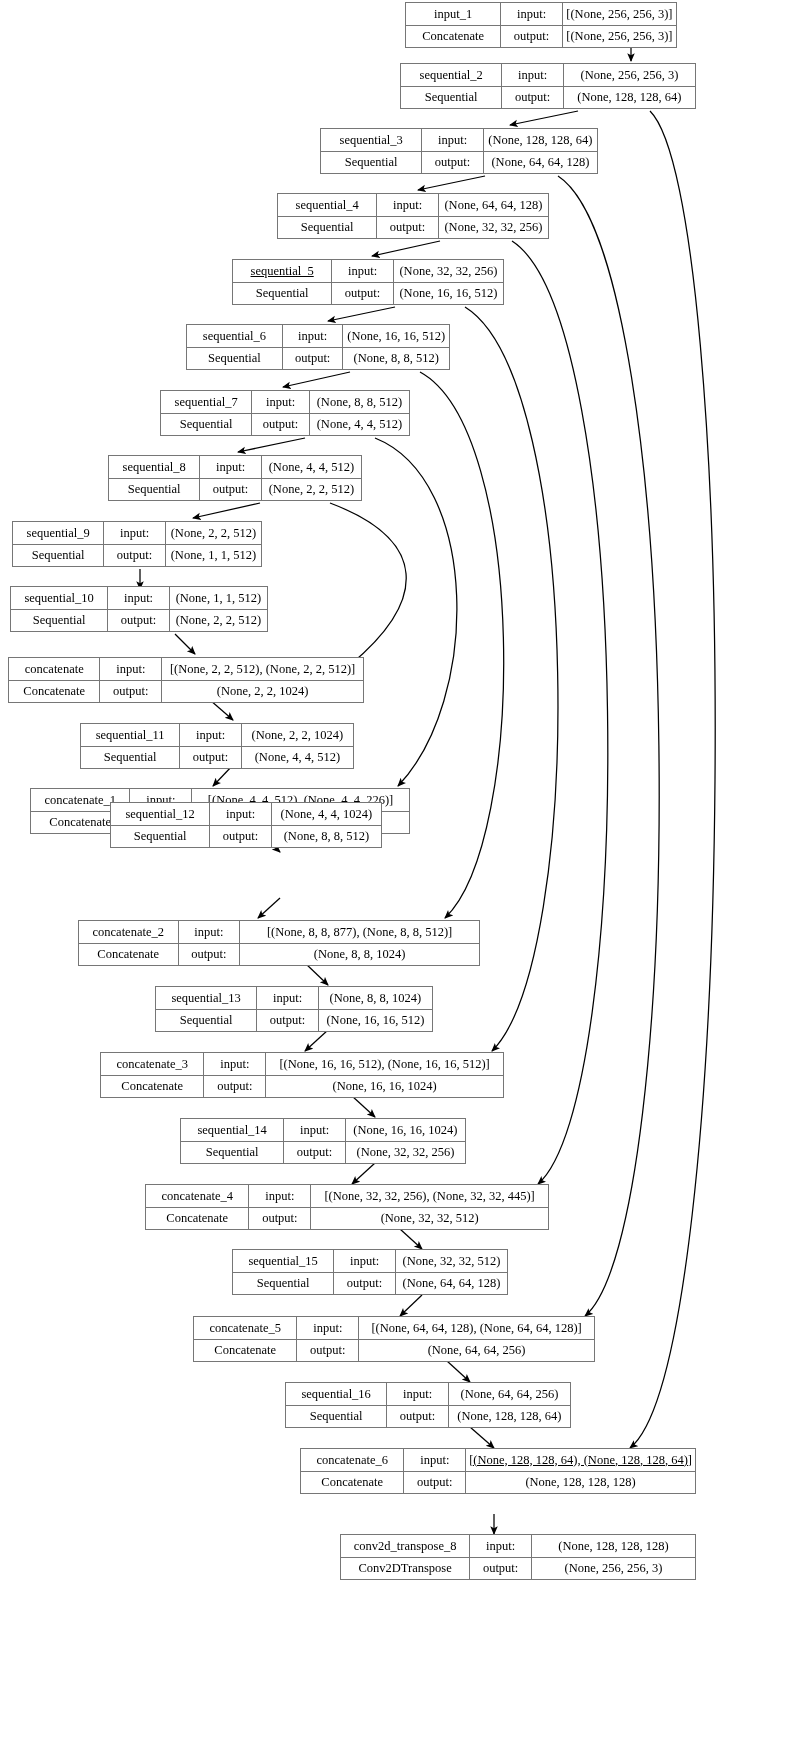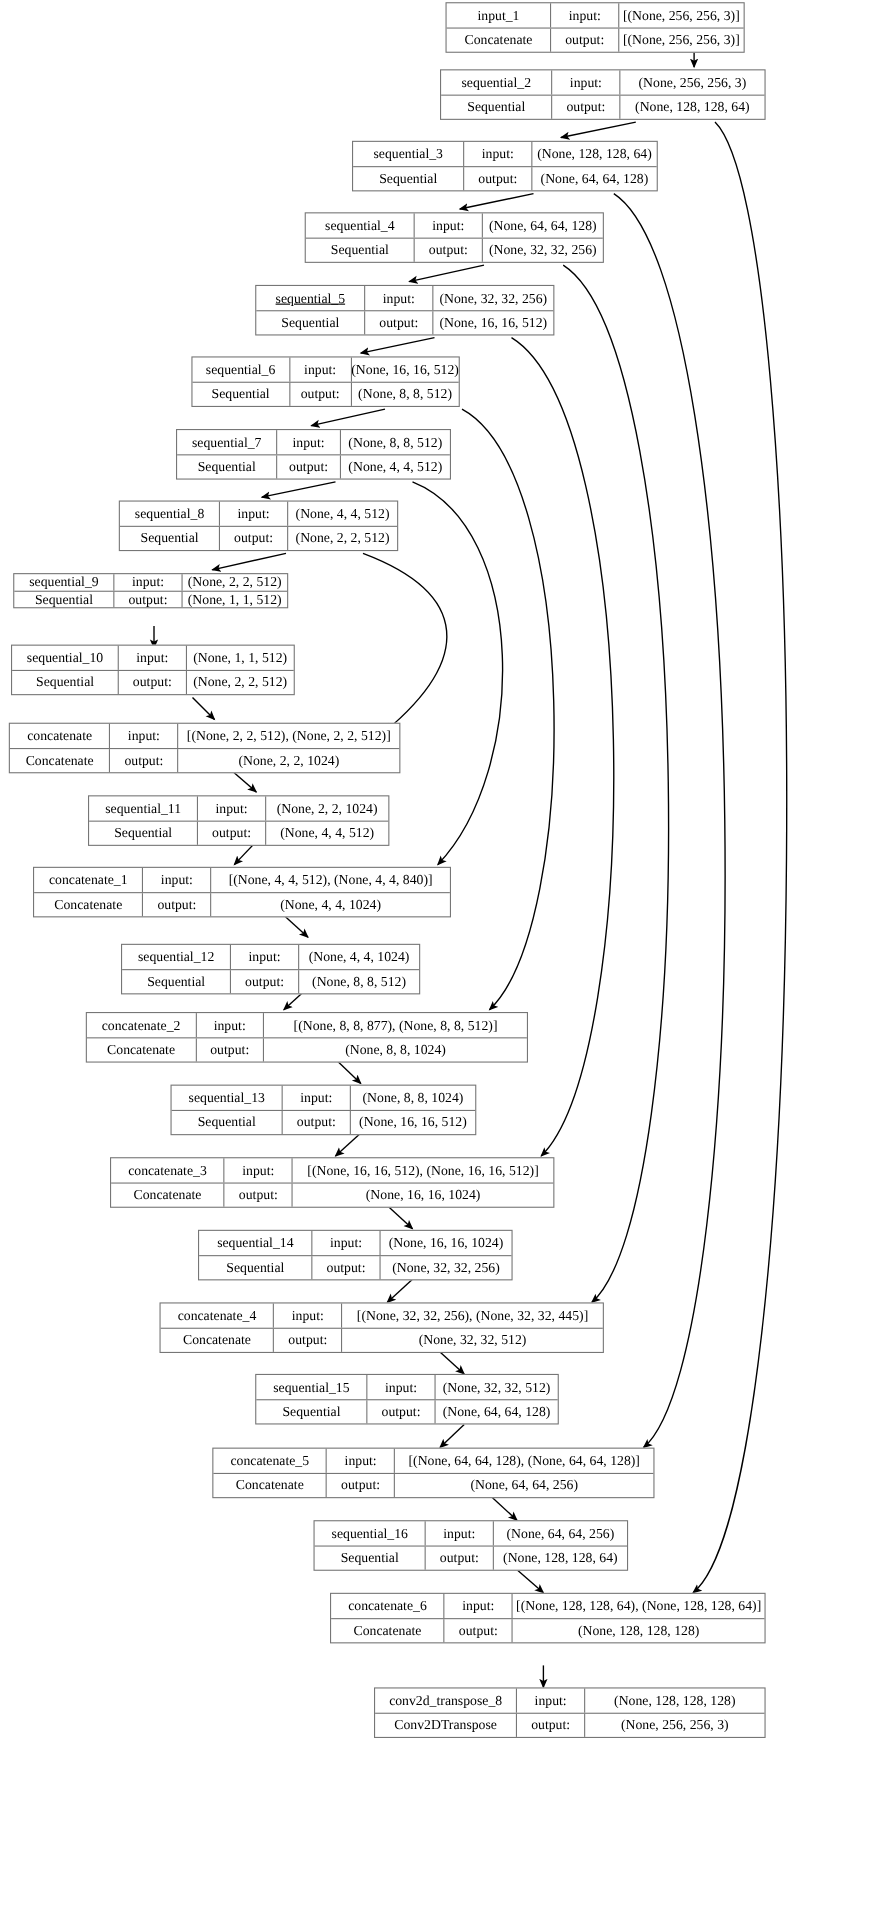--- a/index.html
+++ b/index.html
@@ -170,21 +170,21 @@
         <div class="cell c-name" style="width: 100px; text-decoration: underline;">sequential_5</div>
         <div class="cell c-key" style="width: 62px;">input:</div>
         <div class="cell c-val" style="width: 110px;">(None, 32, 32, 256)</div>
       </div>
       <div class="row bot">
         <div class="cell c-name" style="width: 100px;">Sequential</div>
         <div class="cell c-key" style="width: 62px;">output:</div>
         <div class="cell c-val" style="width: 110px;">(None, 16, 16, 512)</div>
       </div>
     </div>
-    <div class="node" style="left: 174px; top: 324px; width: 244px; height: 46px; justify-content: center;">
+    <div class="node" style="left: 186px; top: 324px; width: 264px; height: 46px; justify-content: center;">
       <div class="row top">
         <div class="cell c-name" style="width: 98px;">sequential_6</div>
         <div class="cell c-key" style="width: 62px;">input:</div>
         <div class="cell c-val" style="width: 108px;">(None, 16, 16, 512)</div>
       </div>
       <div class="row bot">
         <div class="cell c-name" style="width: 98px;">Sequential</div>
         <div class="cell c-key" style="width: 62px;">output:</div>
         <div class="cell c-val" style="width: 108px;">(None, 8, 8, 512)</div>
       </div>
@@ -206,21 +206,21 @@
         <div class="cell c-name" style="width: 92px;">sequential_8</div>
         <div class="cell c-key" style="width: 62px;">input:</div>
         <div class="cell c-val" style="width: 100px;">(None, 4, 4, 512)</div>
       </div>
       <div class="row bot">
         <div class="cell c-name" style="width: 92px;">Sequential</div>
         <div class="cell c-key" style="width: 62px;">output:</div>
         <div class="cell c-val" style="width: 100px;">(None, 2, 2, 512)</div>
       </div>
     </div>
-    <div class="node" style="left: 12px; top: 521px; width: 250px; height: 32px;">
+    <div class="node" style="left: 12px; top: 521px; width: 250px; height: 46px;">
       <div class="row top">
         <div class="cell c-name" style="width: 92px;">sequential_9</div>
         <div class="cell c-key" style="width: 62px;">input:</div>
         <div class="cell c-val" style="width: 96px;">(None, 2, 2, 512)</div>
       </div>
       <div class="row bot">
         <div class="cell c-name" style="width: 92px;">Sequential</div>
         <div class="cell c-key" style="width: 62px;">output:</div>
         <div class="cell c-val" style="width: 96px;">(None, 1, 1, 512)</div>
       </div>
@@ -258,29 +258,29 @@
       <div class="row bot">
         <div class="cell c-name" style="width: 100px;">Sequential</div>
         <div class="cell c-key" style="width: 62px;">output:</div>
         <div class="cell c-val" style="width: 112px;">(None, 4, 4, 512)</div>
       </div>
     </div>
     <div class="node merged" style="left: 30px; top: 788px; width: 380px; height: 46px;">
       <div class="row top">
         <div class="cell c-name" style="width: 100px;">concatenate_1</div>
         <div class="cell c-key" style="width: 62px;">input:</div>
-        <div class="cell c-val" style="width: 218px;">[(None, 4, 4, 512), (None, 4, 4, 840)]</div>
+        <div class="cell c-val" style="width: 218px;">[(None, 4, 4, 512), (None, 4, 4, 226)]</div>
       </div>
       <div class="row bot">
         <div class="cell c-name" style="width: 100px;">Concatenate</div>
         <div class="cell c-key" style="width: 62px;">output:</div>
         <div class="cell c-val" style="width: 218px;">(None, 4, 4, 1024)</div>
       </div>
     </div>
-    <div class="node" style="left: 110px; top: 858px; width: 272px; height: 46px;">
+    <div class="node" style="left: 110px; top: 802px; width: 272px; height: 46px;">
       <div class="row top">
         <div class="cell c-name" style="width: 100px;">sequential_12</div>
         <div class="cell c-key" style="width: 62px;">input:</div>
         <div class="cell c-val" style="width: 110px;">(None, 4, 4, 1024)</div>
       </div>
       <div class="row bot">
         <div class="cell c-name" style="width: 100px;">Sequential</div>
         <div class="cell c-key" style="width: 62px;">output:</div>
         <div class="cell c-val" style="width: 110px;">(None, 8, 8, 512)</div>
       </div>
@@ -378,21 +378,21 @@
       <div class="row bot">
         <div class="cell c-name" style="width: 102px;">Sequential</div>
         <div class="cell c-key" style="width: 62px;">output:</div>
         <div class="cell c-val" style="width: 122px;">(None, 128, 128, 64)</div>
       </div>
     </div>
     <div class="node merged" style="left: 300px; top: 1448px; width: 396px; height: 46px;">
       <div class="row top">
         <div class="cell c-name" style="width: 104px;">concatenate_6</div>
         <div class="cell c-key" style="width: 62px;">input:</div>
-        <div class="cell c-val" style="width: 230px;">[(None, 128, 128, 64), (None, 128, 128, 64)]</div>
+        <div class="cell c-val" style="width: 230px; text-decoration: underline;">[(None, 128, 128, 64), (None, 128, 128, 64)]</div>
       </div>
       <div class="row bot">
         <div class="cell c-name" style="width: 104px;">Concatenate</div>
         <div class="cell c-key" style="width: 62px;">output:</div>
         <div class="cell c-val" style="width: 230px;">(None, 128, 128, 128)</div>
       </div>
     </div>
     <div class="node" style="left: 340px; top: 1534px; width: 356px; height: 46px;">
       <div class="row top">
         <div class="cell c-name" style="width: 130px;">conv2d_transpose_8</div>

